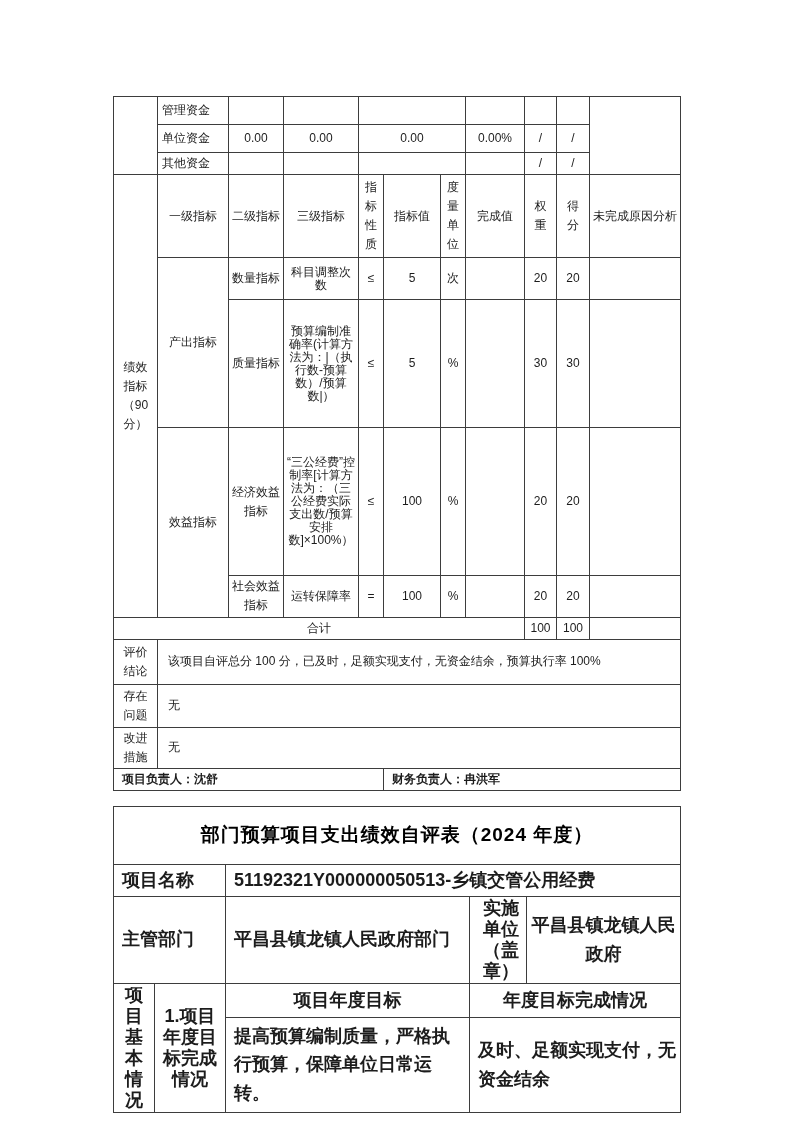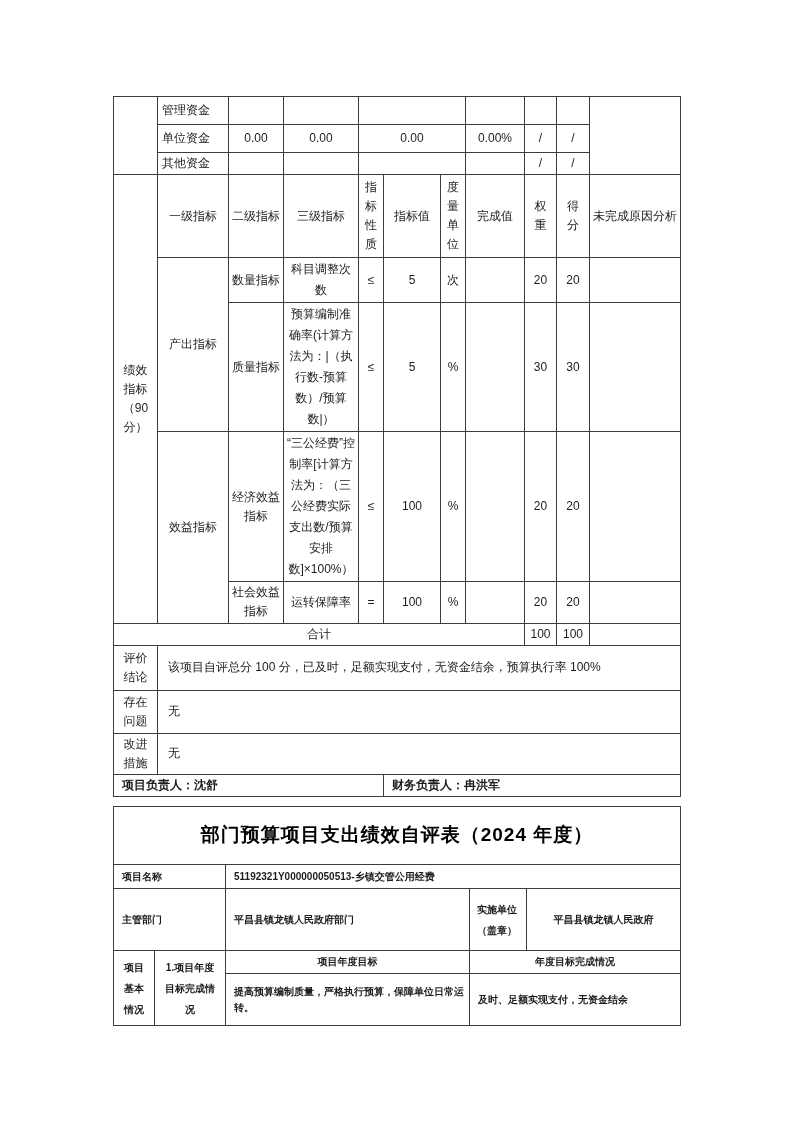--- a/index.html
+++ b/index.html
@@ -12,30 +12,30 @@
   td{
     border:1px solid #3d3d3d;font-size:12px;text-align:center;vertical-align:middle;
     padding:1px 3px;line-height:1.6;overflow:hidden;word-break:break-word;
   }
   
   .t1{left:113px;top:96px;width:567px;}
   .t1 .lbl-left{text-align:left;padding-left:4px;}
   .t1 .vcell{padding:1px 6px;line-height:19px;word-break:break-all;}
   .t1 .wcell{padding:1px 9px;line-height:19px;word-break:break-all;}
   .t1 .seccell{padding:1px 8px;line-height:19px;word-break:break-all;}
-  .t1 .l3cell{padding:1px 2px;line-height:21px;}
+  .t1 .l3cell{padding:1px 2px;line-height:13px;}
   .t1 .freecell{text-align:left;padding:2px 10px;}
   .t1 .italic{}
   .t1 .sign{text-align:left;padding-left:8px;font-weight:600;margin-top:40px;}
   
   .t2{left:113px;top:806px;width:567px;font-weight:600;}
-  .t2 td{font-size:10px;}
+  .t2 td{font-size:18px;}
   .t2 .title{font-size:19px;font-weight:700;letter-spacing:1px;color:#000;}
   .t2 .lleft{text-align:left;padding-left:8px;}
-  .t2 .stamp{text-align:left;padding:1px 7px;line-height:21px;word-break:break-all;}
+  .t2 .stamp{text-align:right;padding:1px 7px;line-height:21px;word-break:break-all;}
   .t2 .itemcell{text-align:center;padding:1px 8px;line-height:21px;word-break:break-all;}
   .t2 .seccell{padding:1px 8px;line-height:21px;word-break:break-all;}
   .pagenum{
     position:absolute;left:0;right:0;top:1029px;text-align:center;
     font-size:12px;color:#333;
   }
 </style>
 </head>
 <body>
 

